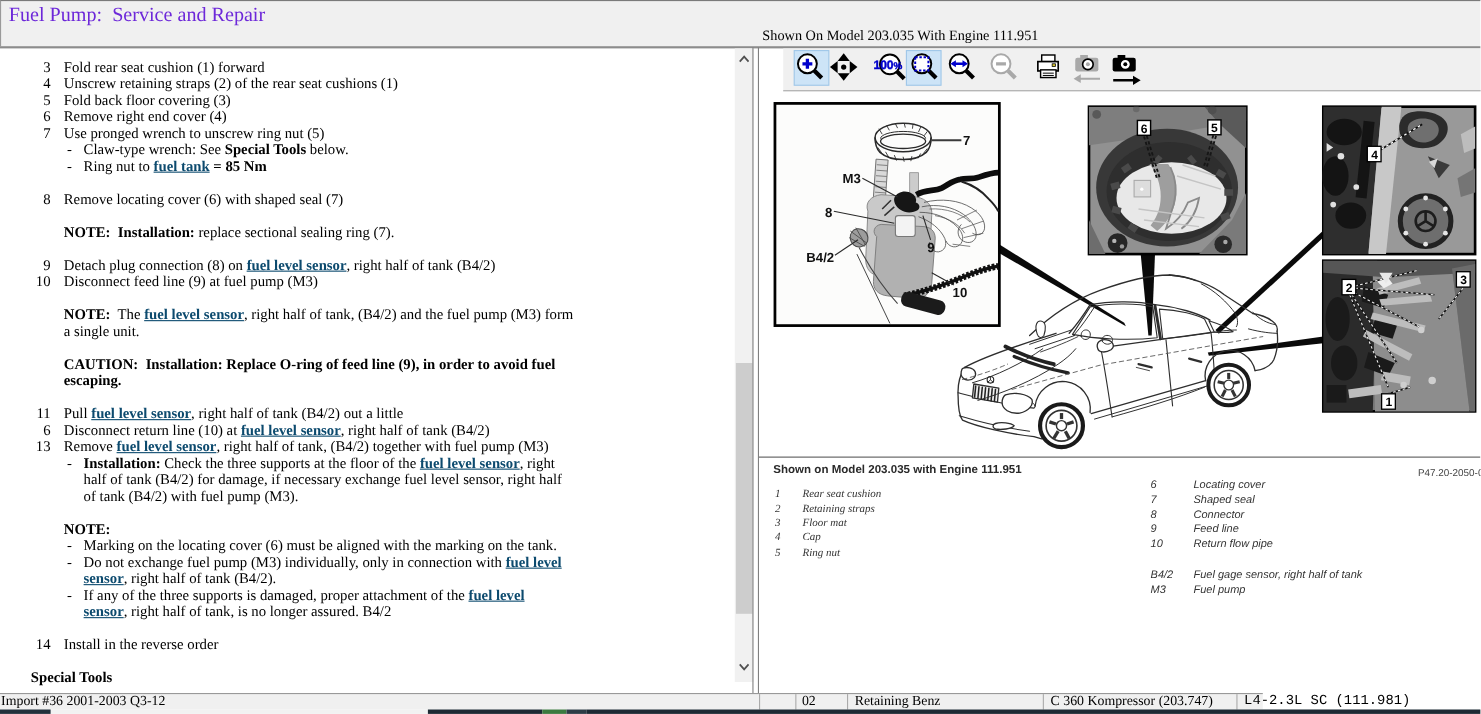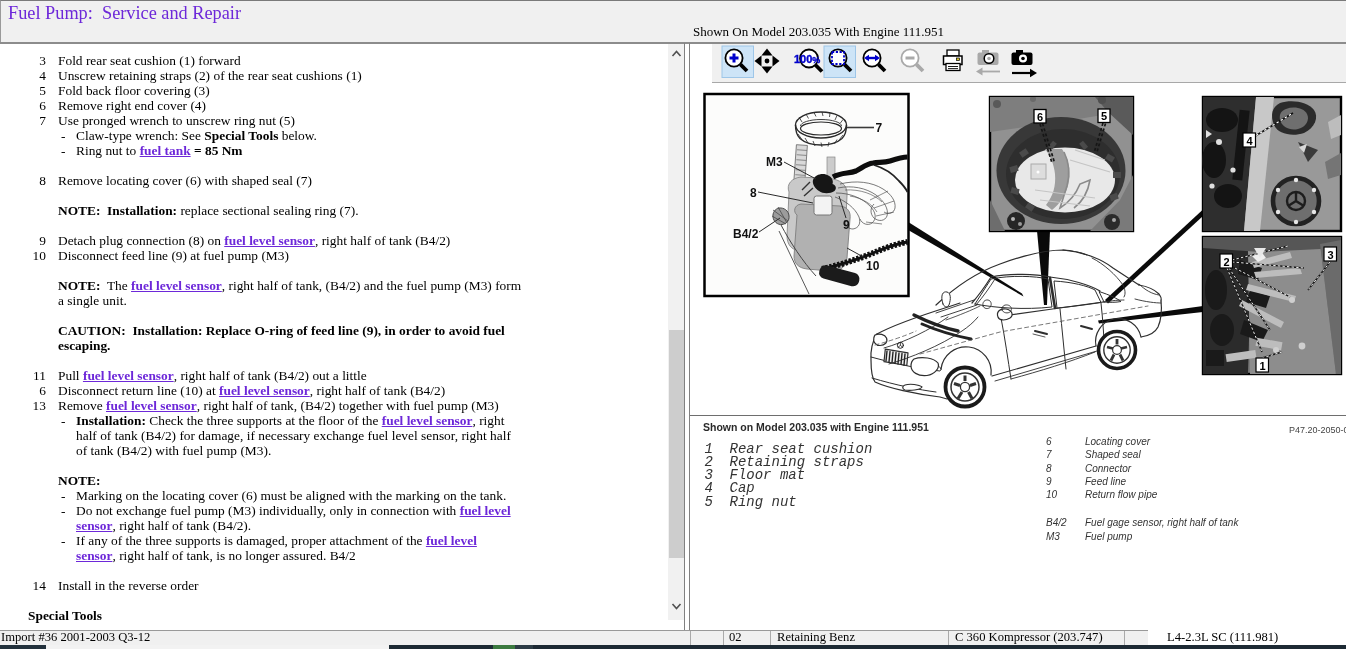--- a/index.html
+++ b/index.html
@@ -7,21 +7,21 @@
 #title{position:absolute;left:7px;top:2px;font-size:18.3px;color:#6d28d9;}
 #shown{position:absolute;left:692px;top:23px;font-size:13px;color:#000;}
 
 #doc{position:absolute;left:0;top:53px;width:664px;font-size:13.4px;line-height:15px;color:#000;}
 .it{position:relative;padding-left:58px;}
 .n{position:absolute;left:0;top:0;width:46px;text-align:right;}
 .d{position:absolute;left:61px;top:0;}
 .sub{position:relative;padding-left:76px;}
 .blank{height:15px;}
 b{font-weight:bold;}
-.a{color:#6d28d9;font-weight:bold;text-decoration:underline;}
+.a{color:#0c4a6e;font-weight:bold;text-decoration:underline;}
 .st{padding-left:28px;font-weight:bold;}
 
 #sb{position:absolute;left:668px;top:44px;width:17px;height:576px;background:#f1f1f1;}
 #sb .th{position:absolute;left:1px;top:286px;width:15px;height:228px;background:#cdcdcd;}
 #lborder{position:absolute;left:684px;top:43px;width:1px;height:588px;background:#808080;}
 #rborder{position:absolute;left:689px;top:43px;width:1px;height:588px;background:#808080;}
 
 #toolbar{position:absolute;left:712px;top:44px;width:656px;height:39px;background:#f0f0f0;border-bottom:1px solid #a8a8a8;box-sizing:border-box;}
 
 #statusbar{position:absolute;left:0;top:630px;width:1148px;height:15px;background:#f0f0f0;border-top:1px solid #999;box-sizing:border-box;font-size:12.6px;line-height:14px;}
@@ -476,21 +476,21 @@
   <rect x="1256" y="358" width="12.5" height="14" fill="#fff" stroke="#000" stroke-width="1.2"></rect>
   <text x="1259.5" y="369.5" fill="#000">1</text>
  </g>
 </g>
 
 <line x1="690" y1="415.5" x2="1346" y2="415.5" stroke="#6e6e6e" stroke-width="1.2"></line>
 </svg>
 
 <div style="position:absolute;left:13px;top:336.5px;font-family:'Liberation Sans',sans-serif;font-size:10.5px;font-weight:bold;color:#2a2a2a;">Shown on Model 203.035 with Engine 111.951</div>
 <div style="position:absolute;left:599px;top:341px;font-family:'Liberation Sans',sans-serif;font-size:9px;color:#444;white-space:nowrap;">P47.20-2050-09</div>
-<div style="position:absolute;left:14.5px;top:358.5px;font-family:Liberation Mono, monospace;font-style:italic;font-size:14px;color:#333;line-height:13.3px;">
+<div style="position:absolute;left:14.5px;top:358.5px;font-family:Liberation Serif, serif;font-style:italic;font-size:10px;color:#333;line-height:13.3px;">
 <div><span style="display:inline-block;width:25px;font-style:italic;">1</span>Rear seat cushion</div>
 <div><span style="display:inline-block;width:25px;">2</span>Retaining straps</div>
 <div><span style="display:inline-block;width:25px;">3</span>Floor mat</div>
 <div><span style="display:inline-block;width:25px;">4</span>Cap</div>
 <div><span style="display:inline-block;width:25px;">5</span>Ring nut</div>
 </div>
 <div style="position:absolute;left:356px;top:351px;font-family:'Liberation Sans',sans-serif;font-style:italic;font-size:10px;color:#333;line-height:13.3px;">
 <div><span style="display:inline-block;width:39px;">6</span>Locating cover</div>
 <div><span style="display:inline-block;width:39px;">7</span>Shaped seal</div>
 <div><span style="display:inline-block;width:39px;">8</span>Connector</div>
@@ -505,21 +505,21 @@
 <div id="statusbar">
 <span style="left:1px;">Import #36 2001-2003 Q3-12</span>
 <div class="sep" style="left:690px;"></div>
 <div class="sep" style="left:723px;"></div>
 <span style="left:729px;">02</span>
 <div class="sep" style="left:770px;"></div>
 <span style="left:777px;">Retaining Benz</span>
 <div class="sep" style="left:948px;"></div>
 <span style="left:955px;">C 360 Kompressor (203.747)</span>
 <div class="sep" style="left:1124px;"></div>
-<span style="left:1167px;">L4-2.3L SC (111.981)</span>
+<span style="left:1131px;font-family:Liberation Mono, monospace;">L4-2.3L SC (111.981)</span>
 </div>
 <div id="taskstrip">
 <div style="left:0;width:46px;background:#22313c;"></div>
 <div style="left:389px;width:104px;background:#1d2a34;"></div>
 <div style="left:493px;width:22px;background:#3c7a40;"></div>
 <div style="left:515px;width:18px;background:#2d3c46;"></div>
 <div style="left:533px;width:813px;background:#1d2a34;"></div>
 </div>
 
 </body></html>

